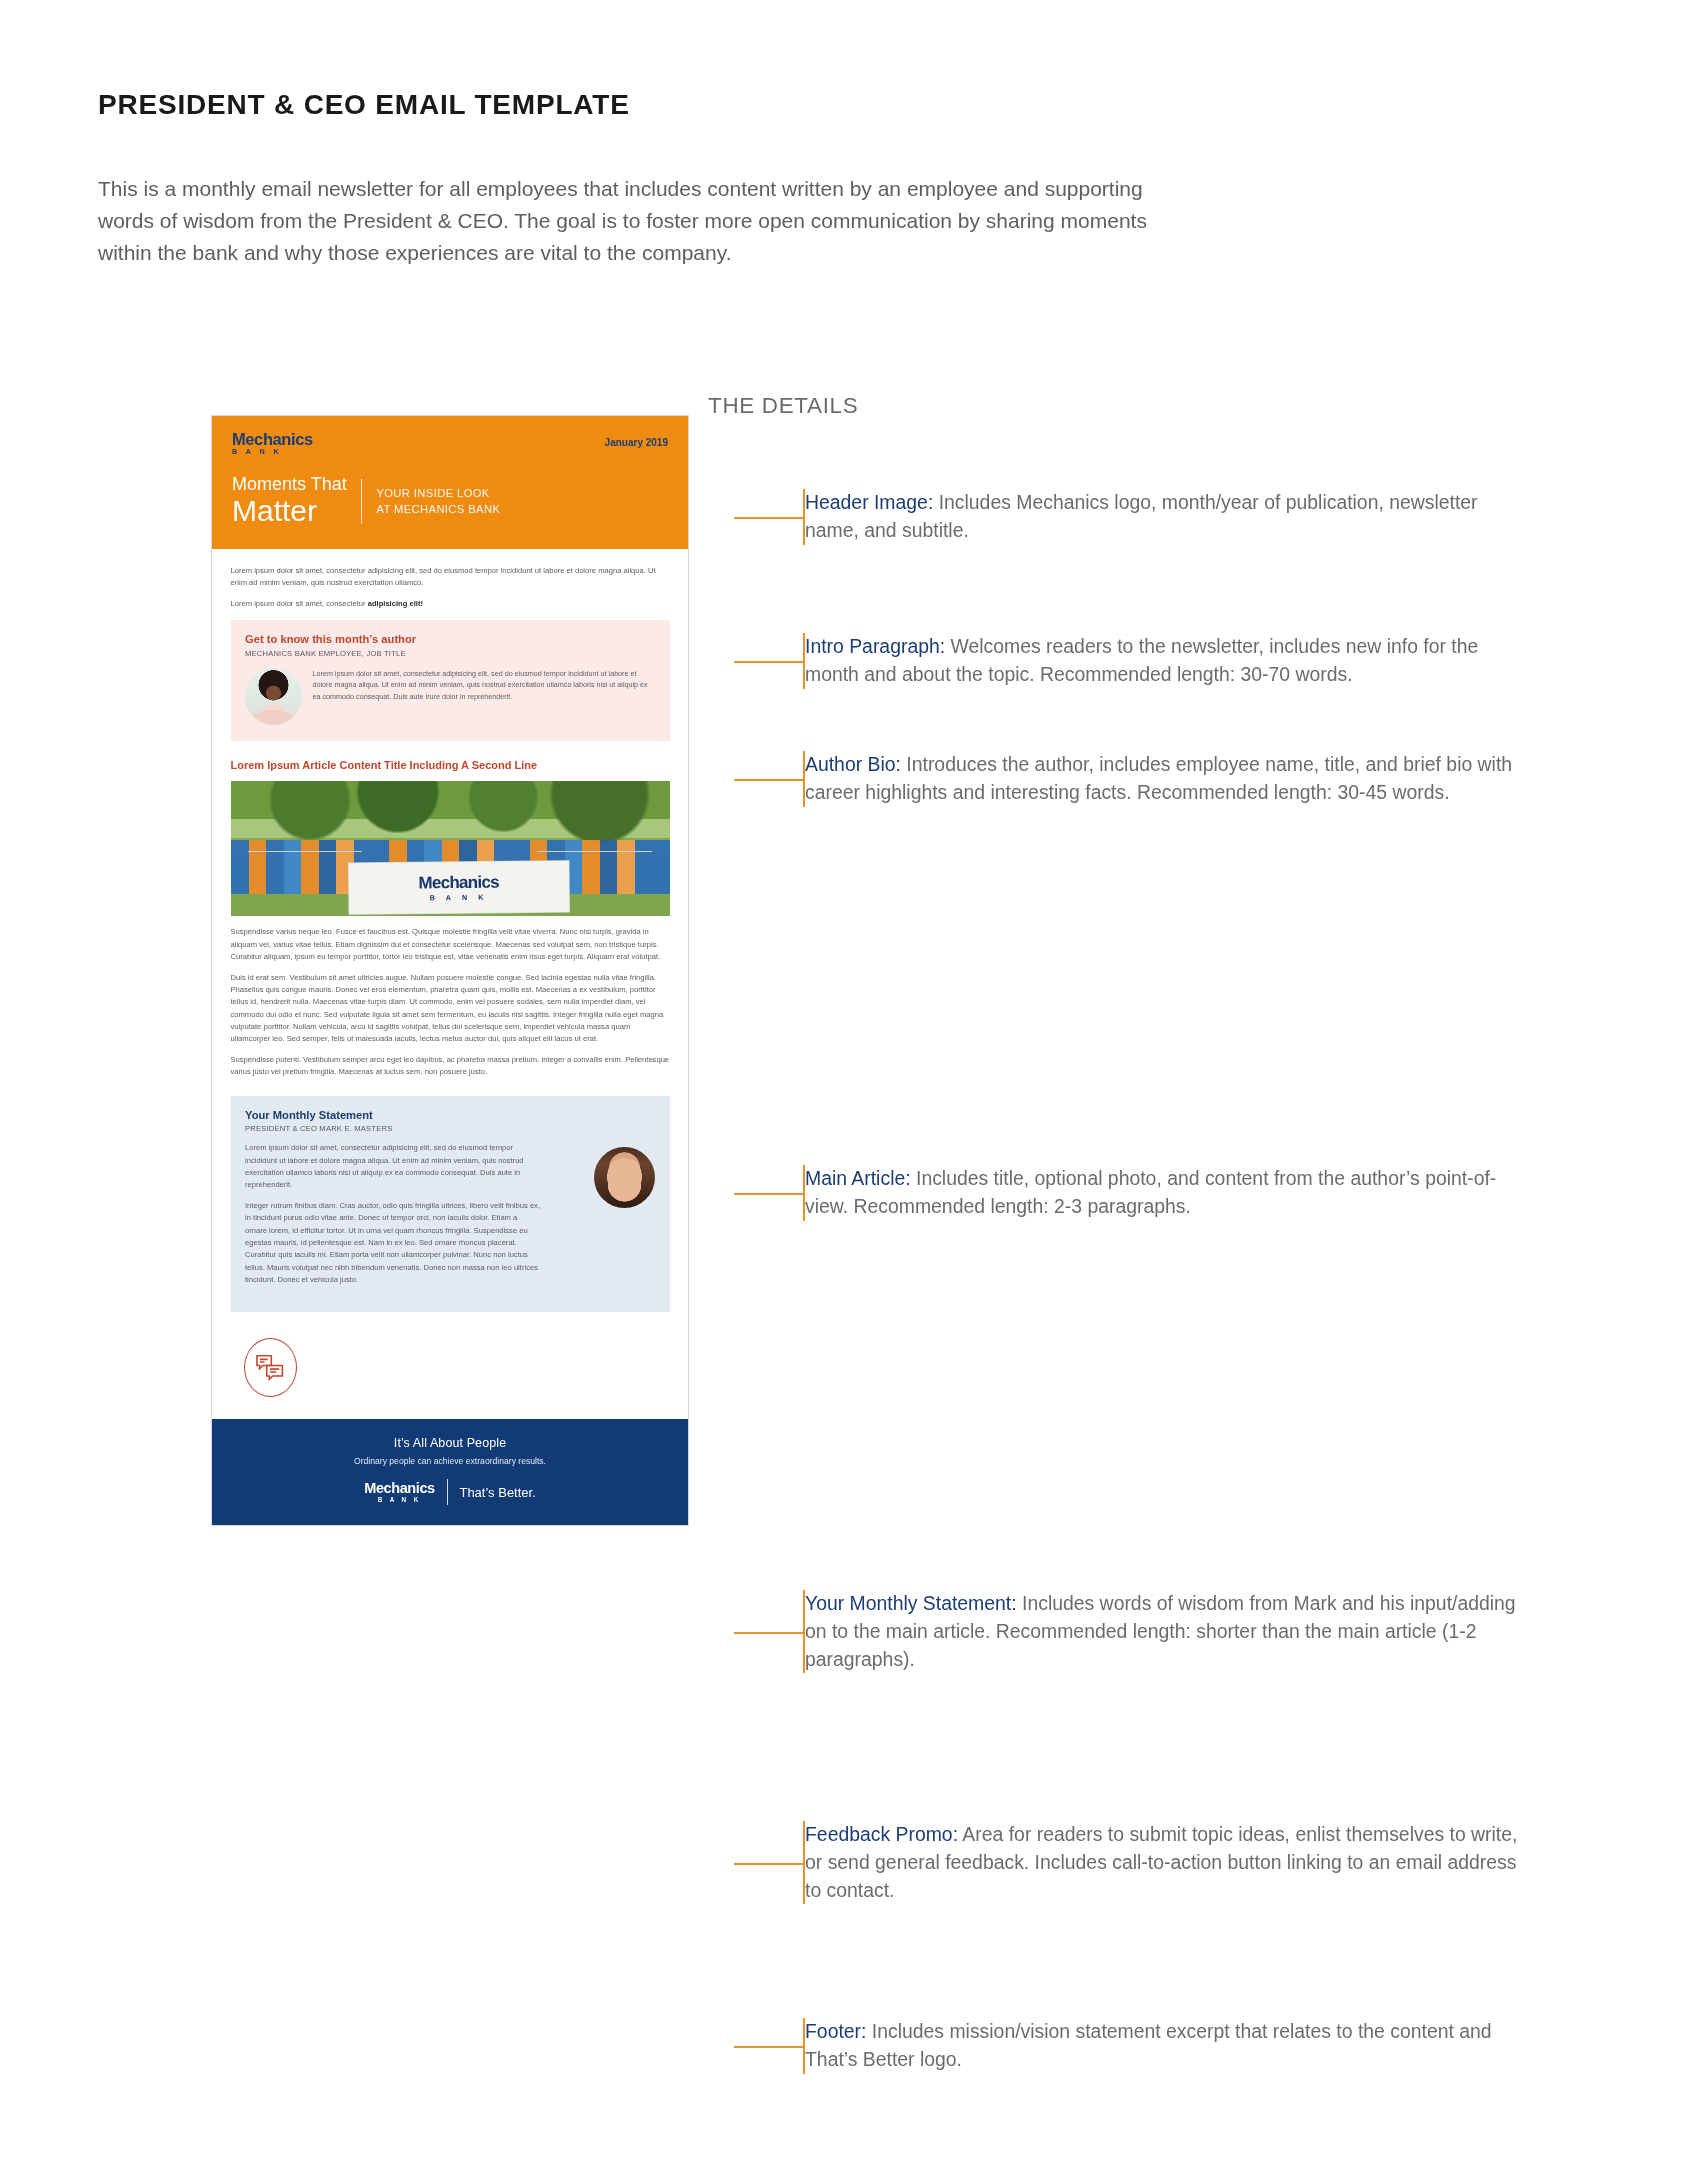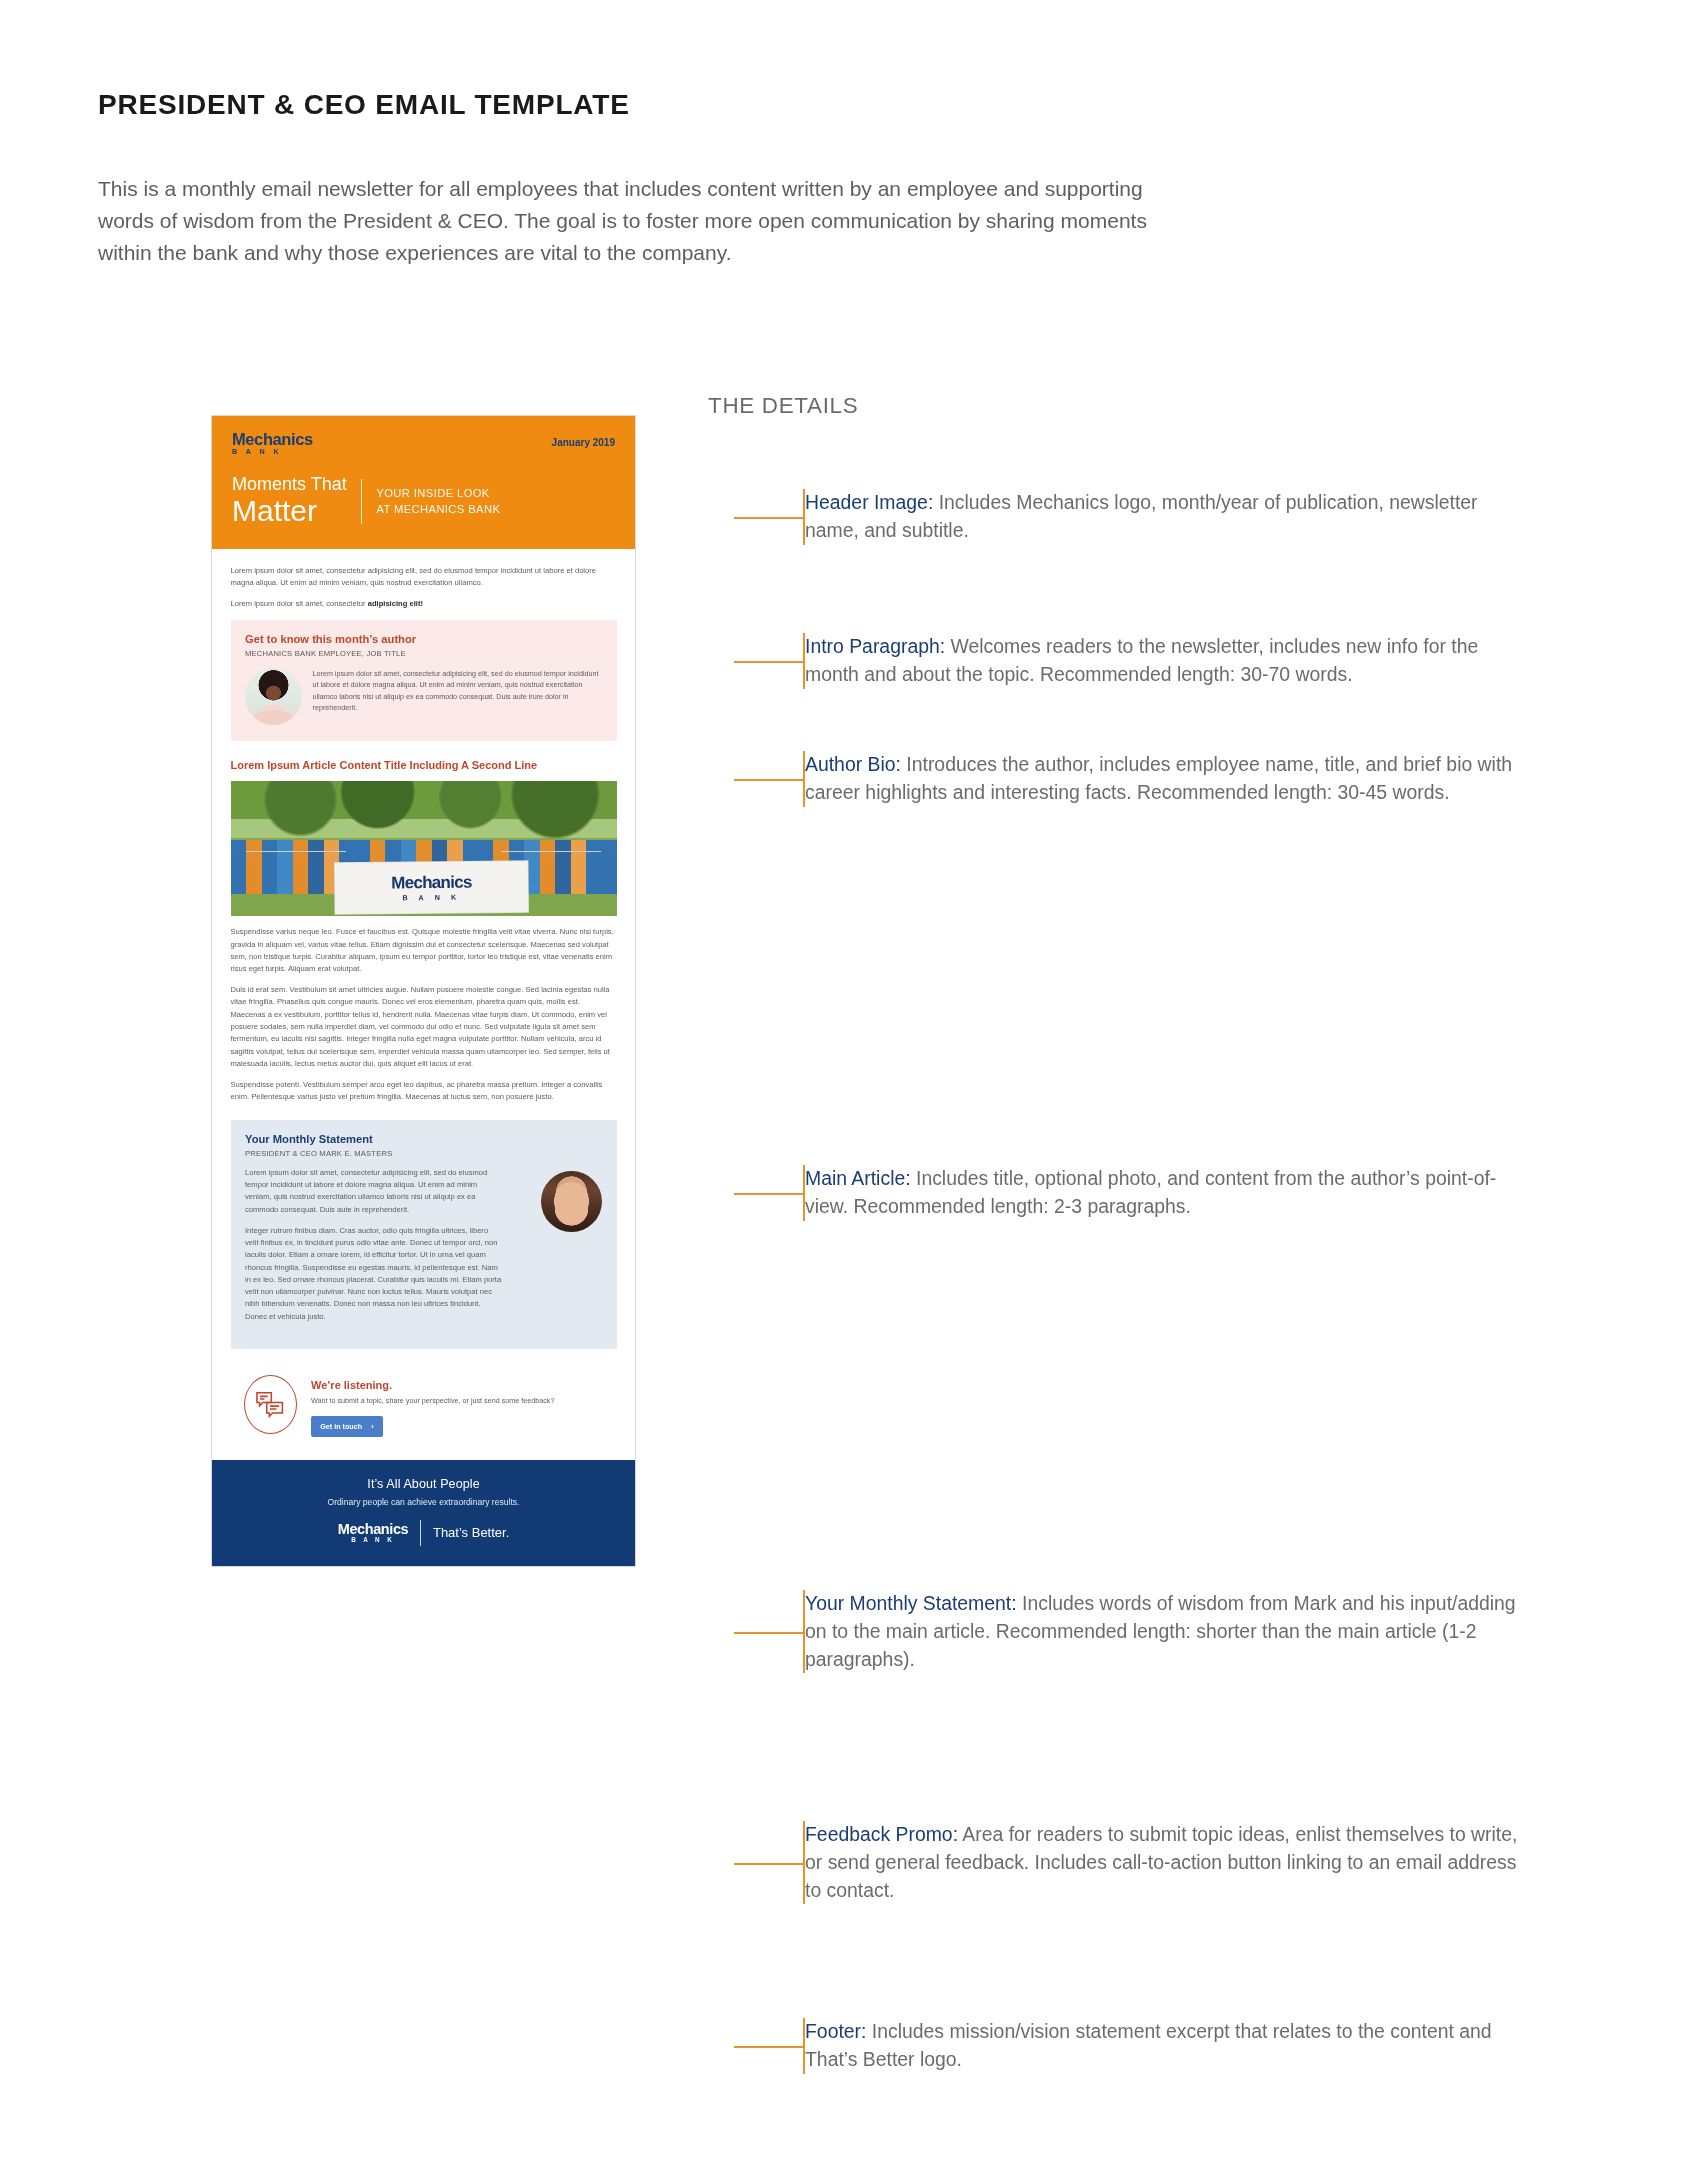--- a/index.html
+++ b/index.html
@@ -36,21 +36,21 @@
     line-height: 1.52;
     color: #5e5e5e;
     font-weight: 400;
   }
 
   
   .email-mock {
     position: absolute;
     left: 211px;
     top: 415px;
-    width: 425px;
+    width: 478px;
     background: #ffffff;
     border: 0.7px solid #d8d8d8;
     box-sizing: border-box;
   }
 
   
   .email-header {
     background: #ef8b11;
     padding: 14.5px 20px 22.4px 20px;
     position: relative;
@@ -408,28 +408,20 @@
 
     <div class="promo">
       <div class="promo-icon">
         <svg width="30" height="29" viewBox="0 0 46 44" fill="none" stroke="#c0462c" stroke-width="2.4">
           <path d="M3 4h22v15H12l-5 5v-5H3z"></path>
           <path d="M7.5 9.5h12M7.5 13.5h7"></path>
           <path d="M18 19h24v16H27l-5 5v-5h-4z"></path>
           <path d="M23 24.5h14M23 29h10"></path>
         </svg>
       </div>
-      <div class="promo-text">
-        <div class="promo-h">We’re listening.</div>
-        <div class="promo-p">Want to submit a topic, share your perspective, or just send some feedback?</div>
-        <div class="promo-btn">
-          <span>Get in touch</span>
-          <span>›</span>
-        </div>
-      </div>
     </div>
   </div>
 
   <div class="email-footer">
     <div class="ef-h">It’s All About People</div>
     <div class="ef-p">Ordinary people can achieve extraordinary results.</div>
     <div class="ef-logos">
       <div class="ef-logo-left mb-logo">
         <span class="mb-word">Mechanics</span>
         <span class="mb-bank">B A N K</span>

